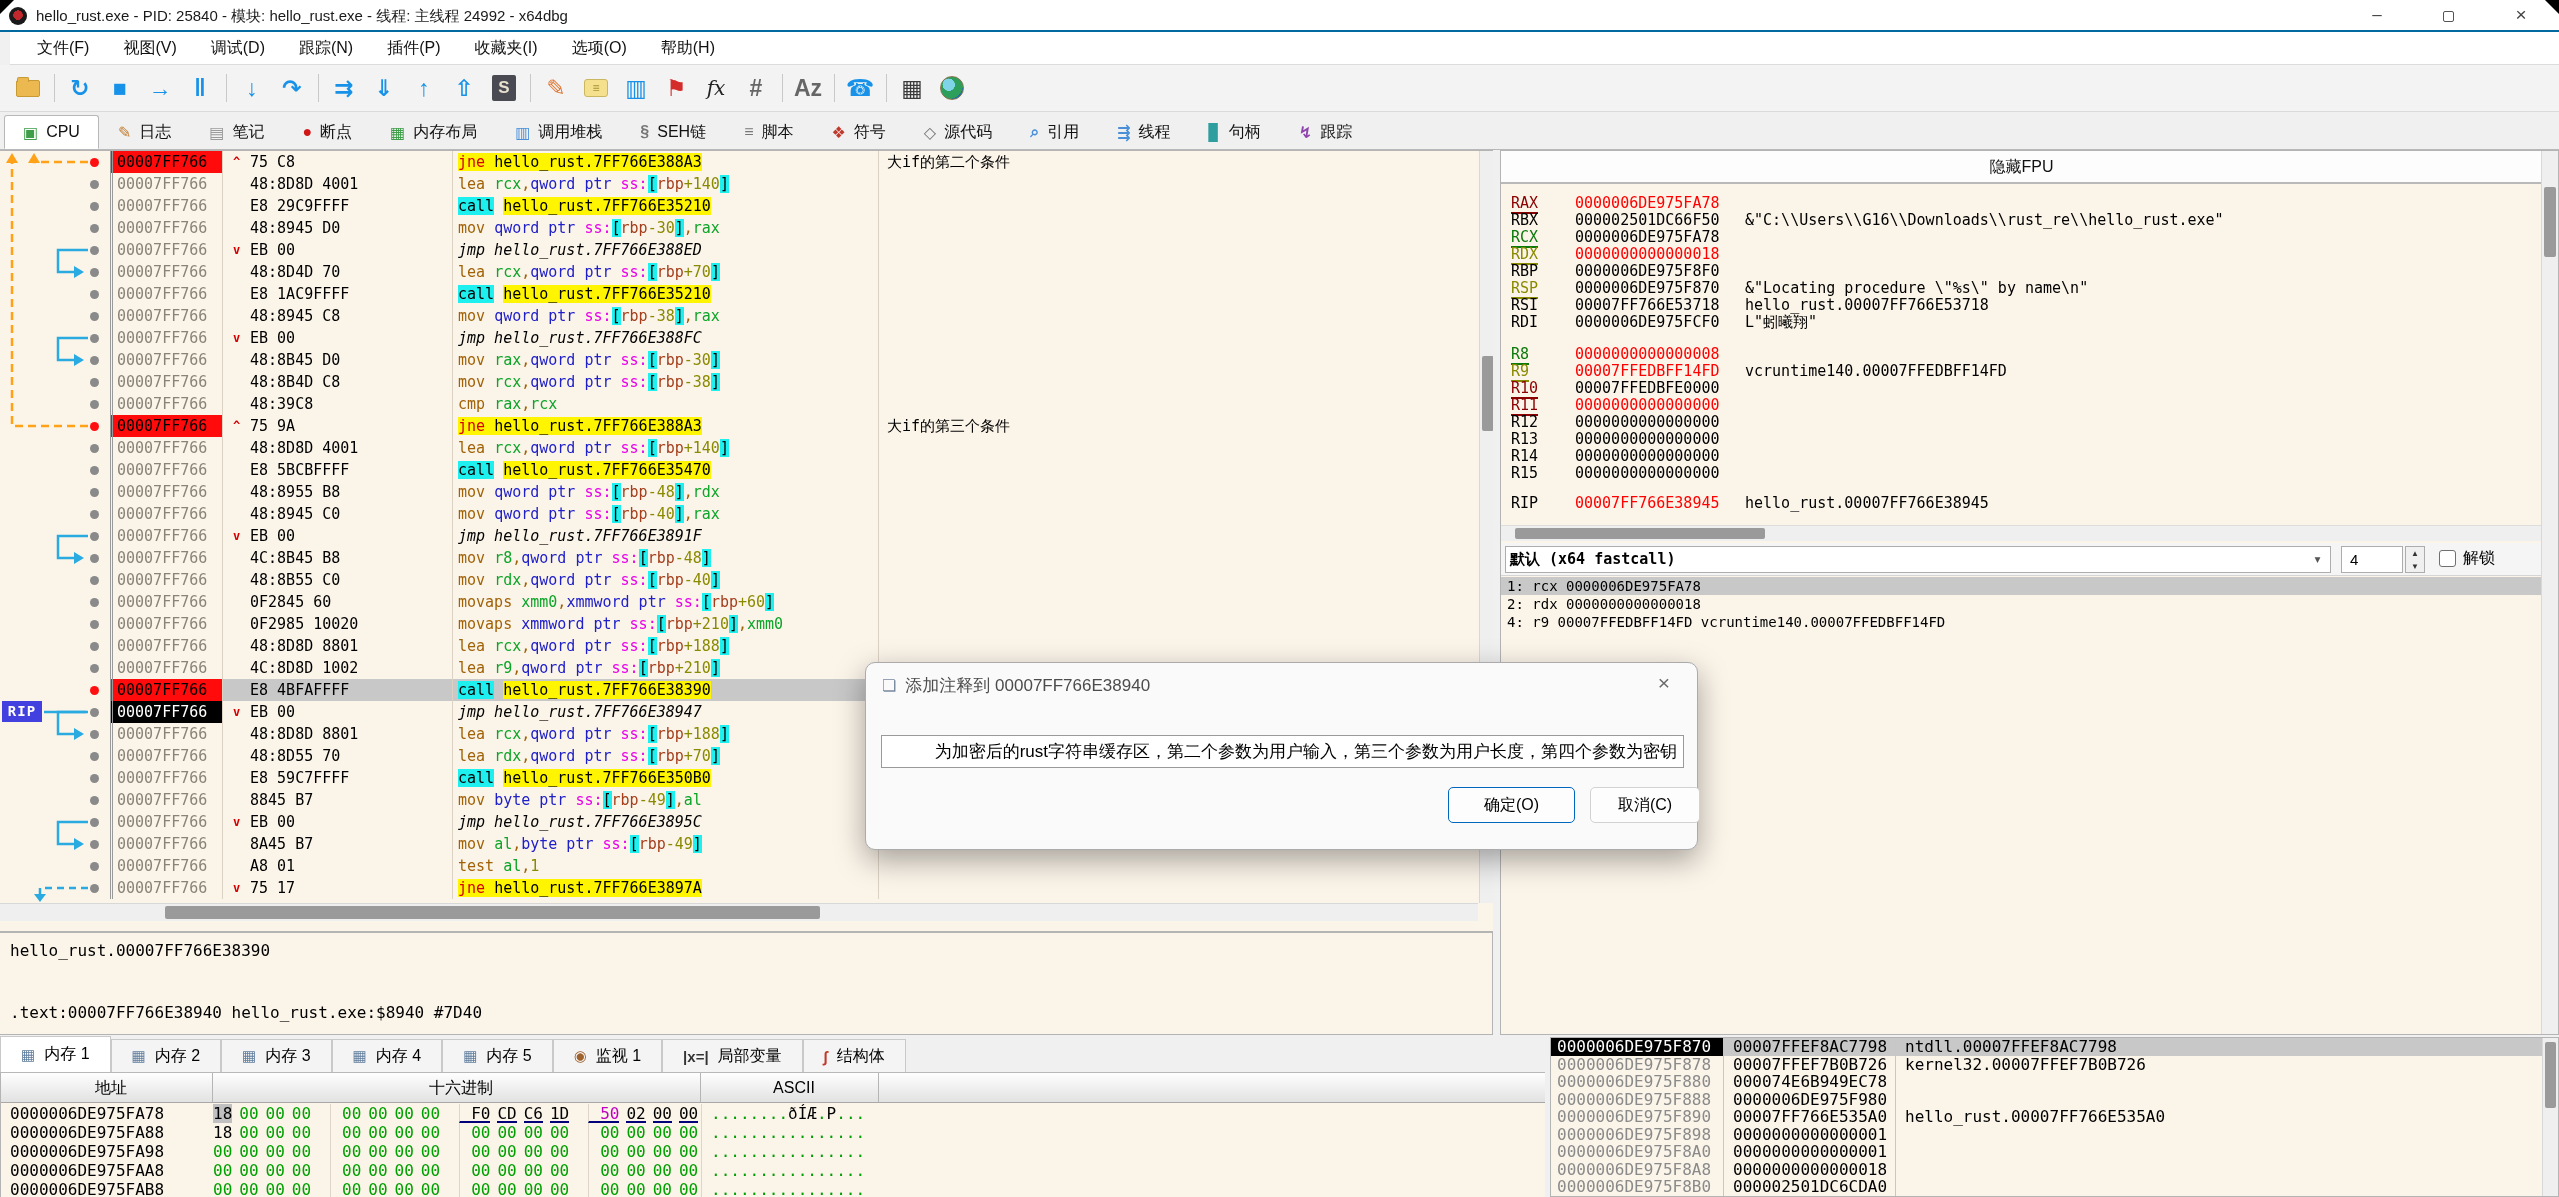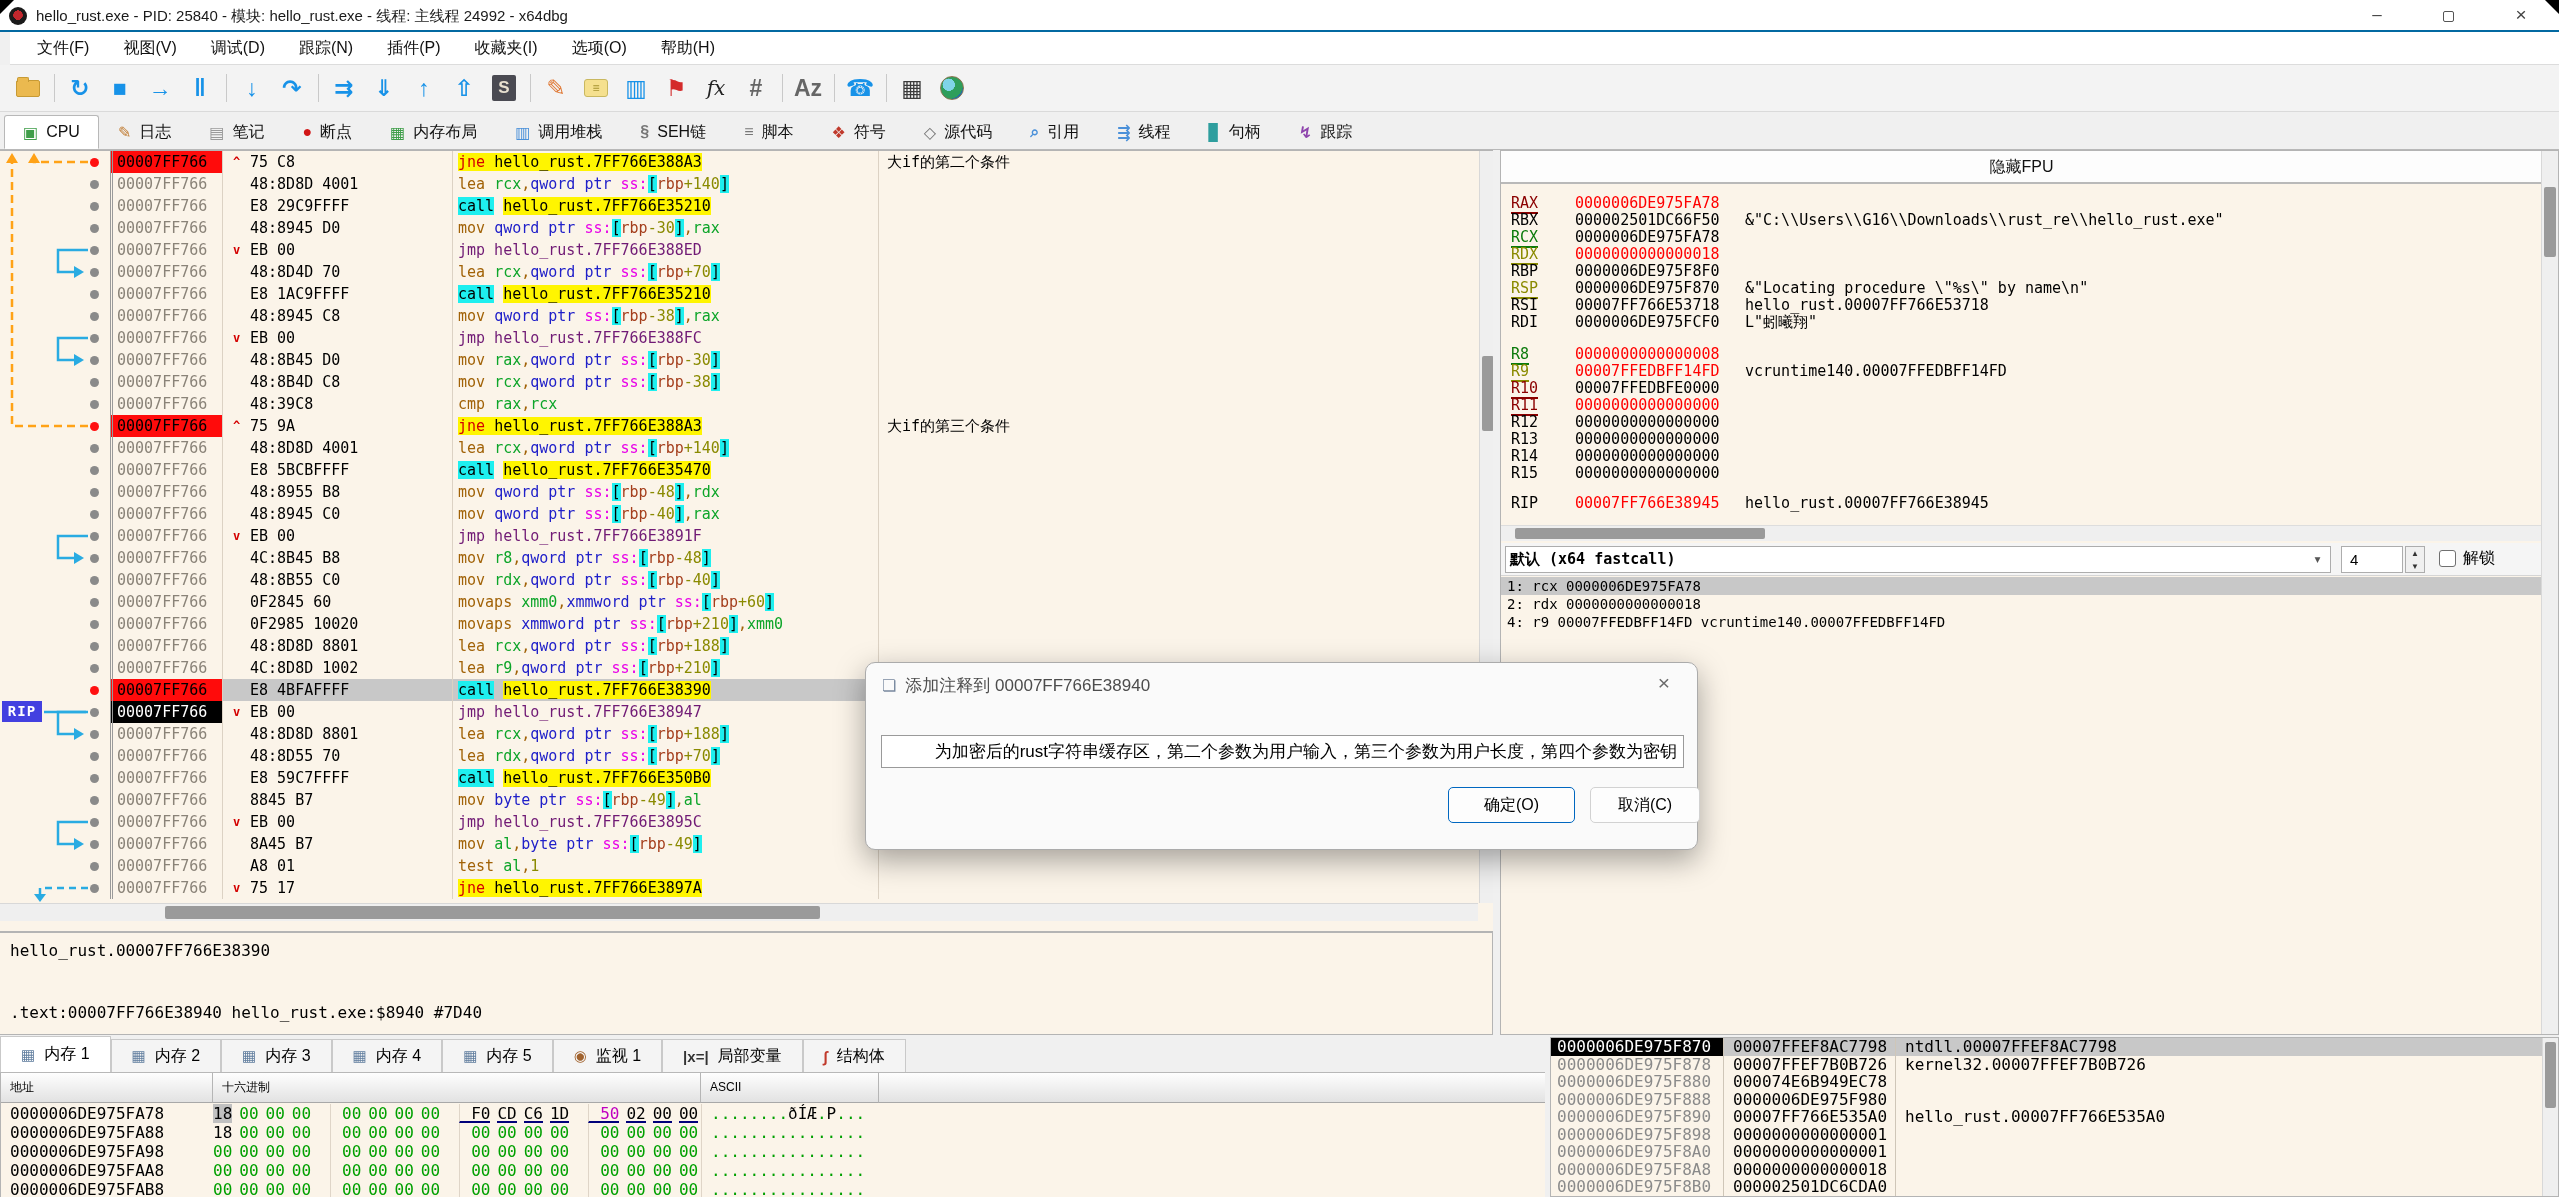--- a/index.html
+++ b/index.html
@@ -56,21 +56,21 @@
   .mcell { width:28px; flex:none; border-left:1px solid #DCD2C4; color:#D40000; font-weight:bold; font-size:12px; text-align:center; }
   .bcell { width:202px; flex:none; overflow:hidden; color:#000; }
   .icell { width:426px; flex:none; border-left:1px solid #DCD2C4; overflow:hidden; padding-left:5px; }
   .ccell { flex:1; border-left:1px solid #DCD2C4; padding-left:8px; overflow:hidden; }
   .drow.sel .acell, .drow.sel .mcell, .drow.sel .bcell, .drow.sel .icell, .drow.sel .ccell { background:#C8C8C8; }
   .drow.sel .acell.bp { background:#FF0B0B; }
   .tok { white-space:pre; }
   .mn { color:#a16207; } .reg { color:#0DA529; } .kw { color:#2020C9; } .seg { color:#E800E8; }
   .brk { color:#000; background:#1EEFEF; } .rbp { color:#A43E1C; } .off { color:#8A8A00; }
   .jy { color:#D40000; background:#FFF500; } .ty { color:#000; background:#FFF500; }
-  .cc { color:#000; background:#1EEFEF; } .gry { color:#701a75; }
+  .cc { color:#000; background:#1EEFEF; } .gry { color:#000000;font-style:italic; }
   .jumps { position:absolute; left:0; top:0; }
   .ripbadge { position:absolute; left:2px; top:550px; width:40px; height:21px; background:#4340E0; color:#FFF; font-family:"DejaVu Sans Mono",monospace; font-size:14px; font-weight:bold; text-align:center; line-height:21px; letter-spacing:1px; }
   .d-hscroll { position:absolute; left:0; top:752px; width:1478px; height:18px; background:#EFEFEF; border-top:1px solid #D8D8D8; }
   .d-hthumb { position:absolute; left:165px; top:2px; width:655px; height:13px; background:#9A9A9A; border-radius:2px; }
   .d-vscroll { position:absolute; right:0; top:0; width:17px; height:752px; background:#EFEFEF; border-left:1px solid #D8D8D8; }
   .d-vthumb { position:absolute; left:2px; top:205px; width:12px; height:75px; background:#9A9A9A; border-radius:2px; }
 
   
   .regs { position:absolute; left:1500px; top:150px; width:1059px; height:885px; background:#FBF4E9; border:1px solid #B4B4B4; overflow:hidden; }
   .fpubtn { position:absolute; left:0; top:0; width:1041px; height:33px; background:#FDFDFD; border-bottom:2px solid #B9B9B9; text-align:center; line-height:31px; font-size:16px; color:#111; }
@@ -107,21 +107,21 @@
 
   
   .btabs { position:absolute; left:0; top:1037px; width:1545px; height:36px; background:#F0F0F0; border-bottom:1px solid #B8B8B8; display:flex; align-items:flex-end; }
   .btab { height:33px; display:flex; align-items:center; padding:0 20px; gap:9px; font-size:16px; border:1px solid #C9C9C9; border-bottom:none; background:#F4F4F4; }
   .btab.active { background:#FFFFFF; height:36px; }
   .btico { font-size:15px; font-weight:bold; }
 
   
   .mem { position:absolute; left:0; top:1073px; width:1545px; height:124px; background:#FBF4E9; border-left:1px solid #B4B4B4; overflow:hidden; font-family:"DejaVu Sans Mono",monospace; }
   .mhead { position:absolute; left:0; top:0; width:1545px; height:30px; display:flex; }
-  .mhc { background:linear-gradient(#FEFEFE,#E2E2E2); border-right:1px solid #B5B5B5; border-bottom:1px solid #A8A8A8; line-height:29px; padding-left:9px; font-size:12px; font-family:"Liberation Sans","DejaVu Sans",sans-serif; }
+  .mhc { background:linear-gradient(#FEFEFE,#E2E2E2); border-right:1px solid #B5B5B5; border-bottom:1px solid #A8A8A8; line-height:29px; padding-left:9px; font-size:16px; font-family:"Liberation Sans","DejaVu Sans",sans-serif;text-align:center; }
   .mh-a { width:212px; } .mh-h { width:488px; } .mh-s { width:178px; } .mh-x { flex:1; }
   .mrows { position:absolute; left:0; top:31px; width:1545px; }
   .mrow { height:19px; line-height:19px; display:flex; font-size:16px; white-space:nowrap; }
   .mad { width:212px; flex:none; padding-left:9px; color:#000; }
   .mhx { width:488px; flex:none; display:flex; }
   .mhx .tok { margin-right:7px; }
   .mhx .gs { margin-left:12px; border-left:1px solid #DFD5C8; padding-left:11px; }
   .z { color:#00A000; } .k { color:#000; }
   .u { color:#000; border-bottom:2px solid #00007A; } .up { color:#C000C0; border-bottom:2px solid #00007A; }
   .selb { background:#C0C0C0; color:#000; }

